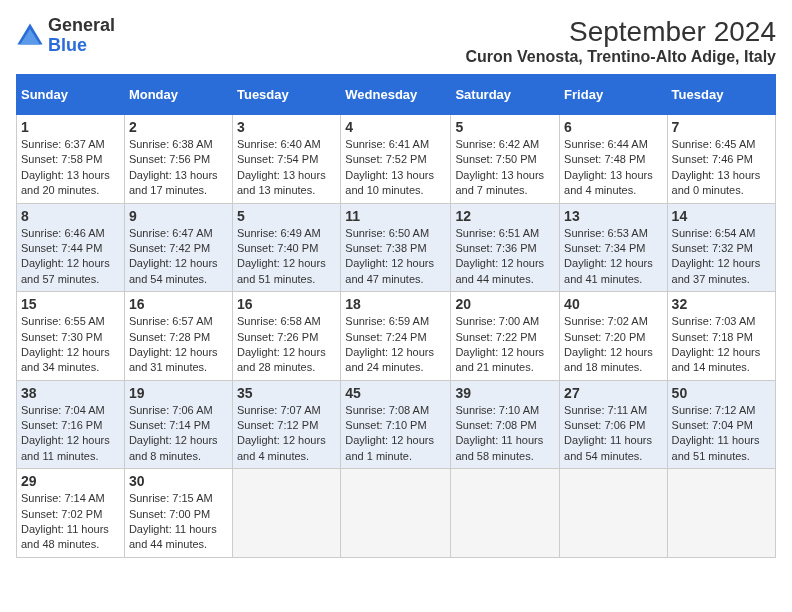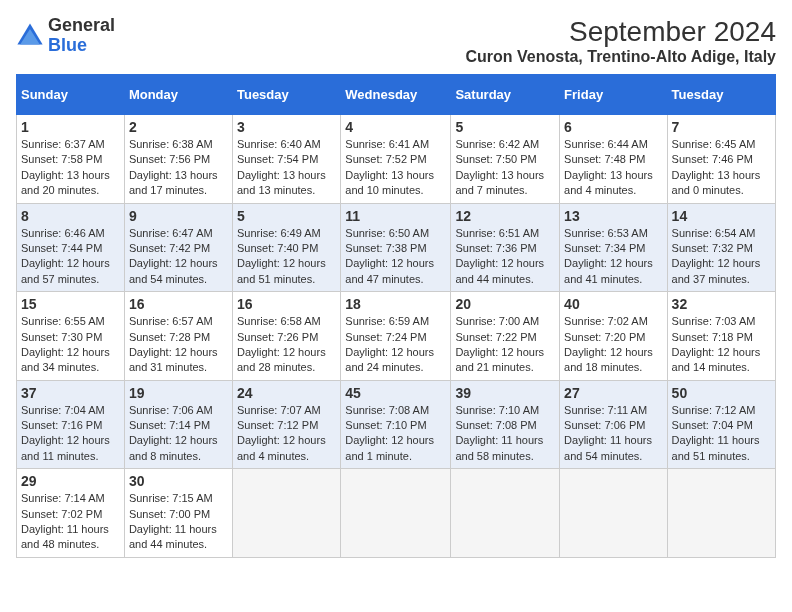--- a/index.html
+++ b/index.html
@@ -287,37 +287,37 @@
         <span class="day-num">32</span>
         <div class="day-info">
           Sunrise: 7:03 AM<br>
           Sunset: 7:18 PM<br>
           Daylight: 12 hours and 14 minutes.
         </div>
       </td>
       </tr>
       <tr>
         <td>
-        <span class="day-num">37</span>
+        <span class="day-num">38</span>
         <div class="day-info">
           Sunrise: 7:04 AM<br>
           Sunset: 7:16 PM<br>
           Daylight: 12 hours and 11 minutes.
         </div>
       </td>
         <td>
         <span class="day-num">19</span>
         <div class="day-info">
           Sunrise: 7:06 AM<br>
           Sunset: 7:14 PM<br>
           Daylight: 12 hours and 8 minutes.
         </div>
       </td>
         <td>
-        <span class="day-num">24</span>
+        <span class="day-num">35</span>
         <div class="day-info">
           Sunrise: 7:07 AM<br>
           Sunset: 7:12 PM<br>
           Daylight: 12 hours and 4 minutes.
         </div>
       </td>
         <td>
         <span class="day-num">45</span>
         <div class="day-info">
           Sunrise: 7:08 AM<br>

